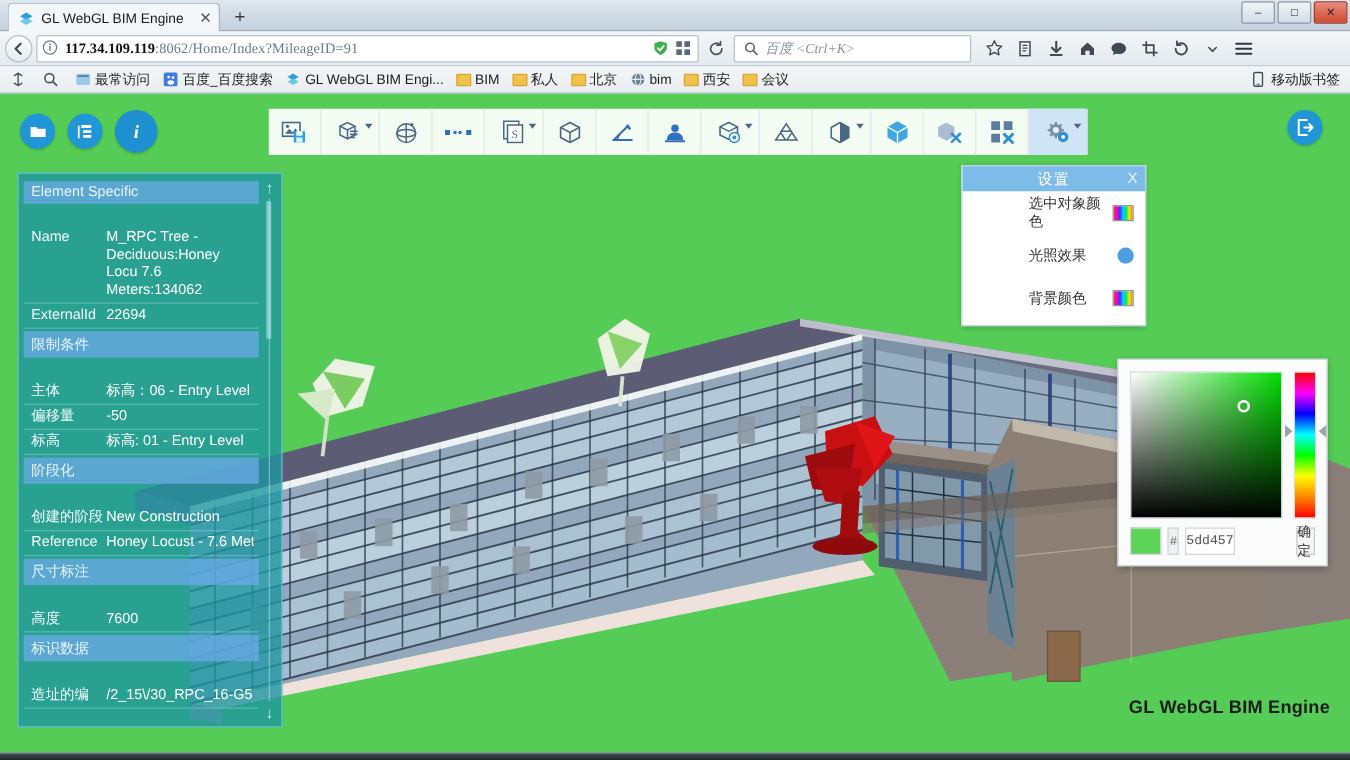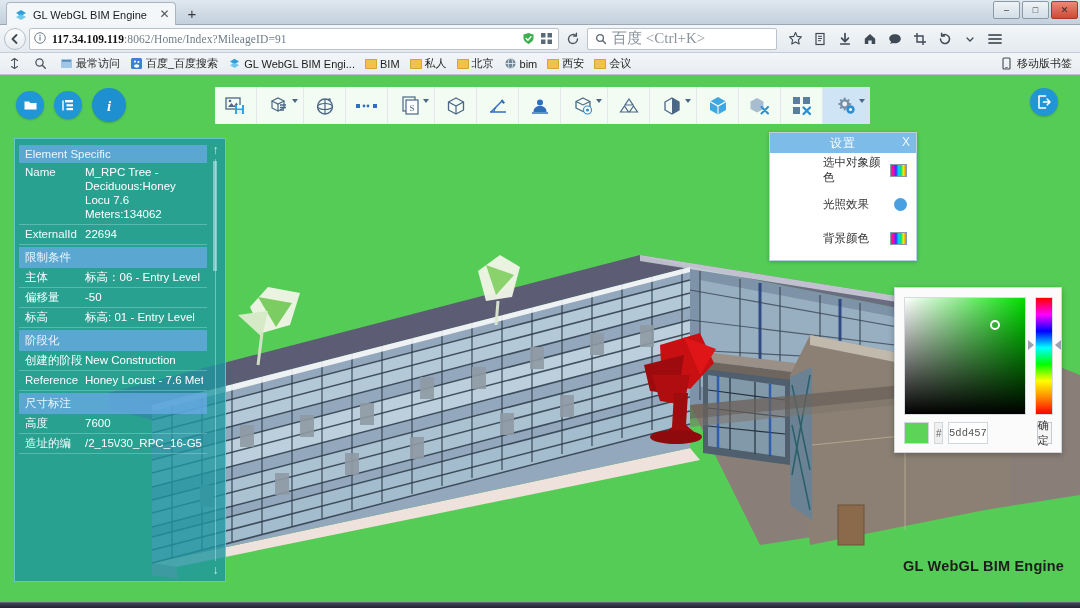--- a/index.html
+++ b/index.html
@@ -70,21 +70,21 @@
               font-family: "Liberation Serif", serif; letter-spacing: .1px; }
   .url-text .dim { color: #6d7b88; font-weight: 400; }
   .url-icons { margin-left: auto; display:flex; align-items:center; gap:3px; padding-right:1px; }
   .mini { width: 15px; height: 15px; display:flex;align-items:center;justify-content:center; }
   .reload { width: 22px;height:22px;display:flex;align-items:center;justify-content:center;color:#4a5560;font-size:13px; }
   .searchbar {
     flex: 0 0 190px; height: 22px; background: #fff;
     border: 1px solid #b9c3cc; border-radius: 2px;
     display:flex; align-items:center; gap:4px; padding: 0 5px;
   }
-  .search-ph { font-size: 15px; color: #8a949e; font-family: "Liberation Serif", serif; }
+  .search-ph { font-size: 11px; color: #8a949e; font-style: italic; font-family: "Liberation Serif", serif; }
   .navtools { display:flex; align-items:center; gap:1px; margin-left:3px; }
   .navtools .navbtn { width: 24px; height: 22px; border-radius: 2px; }
 
   .chrome-bookmarks {
     position: absolute; left: 0; top: 53px; width: 1080px; height: 22px;
     background: linear-gradient(to bottom,#f3f6f8,#e8edf1);
     border-bottom: 1px solid #b9c3cc;
     display: flex; align-items: center; padding: 0 4px; gap: 2px;
   }
   .bm {
@@ -141,21 +141,21 @@
   .prop-panel {
     position: absolute; left: 14px; top: 63px; width: 212px; height: 444px;
     background: rgba(30,150,160,.80);
     border: 1px solid rgba(150,220,230,.6);
     overflow: hidden;
   }
   .prop-scroll { position:absolute; inset: 4px 18px 4px 4px; }
   .prop-rows { display: flex; flex-direction: column; }
   .row-head {
     background: rgba(110,170,235,.72);
-    color: #eaf4ff; font-size: 11.5px; padding: 3px 6px; margin: 2px 0 0 0;
+    color: #eaf4ff; font-size: 11.5px; padding: 3px 6px; margin: 2px 0 18px 0;
     white-space: nowrap; overflow: hidden;
   }
   .row-kv {
     display: flex; padding: 2px 4px 3px 4px; border-bottom: 1px solid rgba(180,225,235,.35);
   }
   .row-kv .k {
     flex: 0 0 62px; font-size: 11.5px; color: #f2fbfd; line-height: 14px; padding-left: 2px;
   }
   .row-kv .v {
     flex: 1; font-size: 11.5px; color: #ffffff; line-height: 14px; word-break: break-word;
@@ -839,20 +839,21 @@
           </div>
           <div class="row-kv nowrap">
             <div class="k">Reference</div>
             <div class="v">Honey Locust - 7.6 Met</div>
           </div>
           <div class="row-head">尺寸标注</div>
           <div class="row-kv">
             <div class="k">高度</div>
             <div class="v">7600</div>
           </div>
+          <div class="row-head">标识数据</div>
           <div class="row-kv nowrap">
             <div class="k">造址的编</div>
             <div class="v">/2_15\/30_RPC_16-G5</div>
           </div>
         </div>
       </div>
       <div class="prop-sb">
         <span>↑</span>
         <span class="track"></span>
         <span class="thumb"></span>

